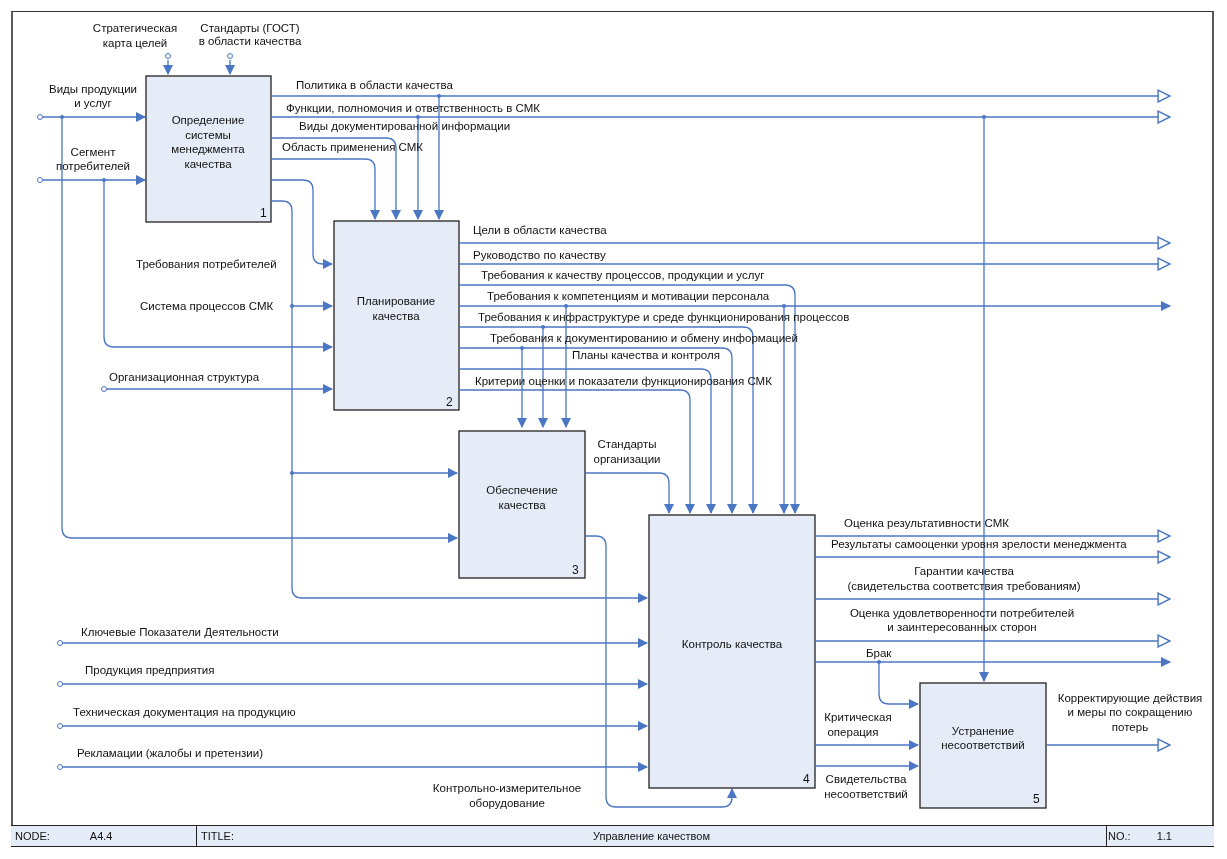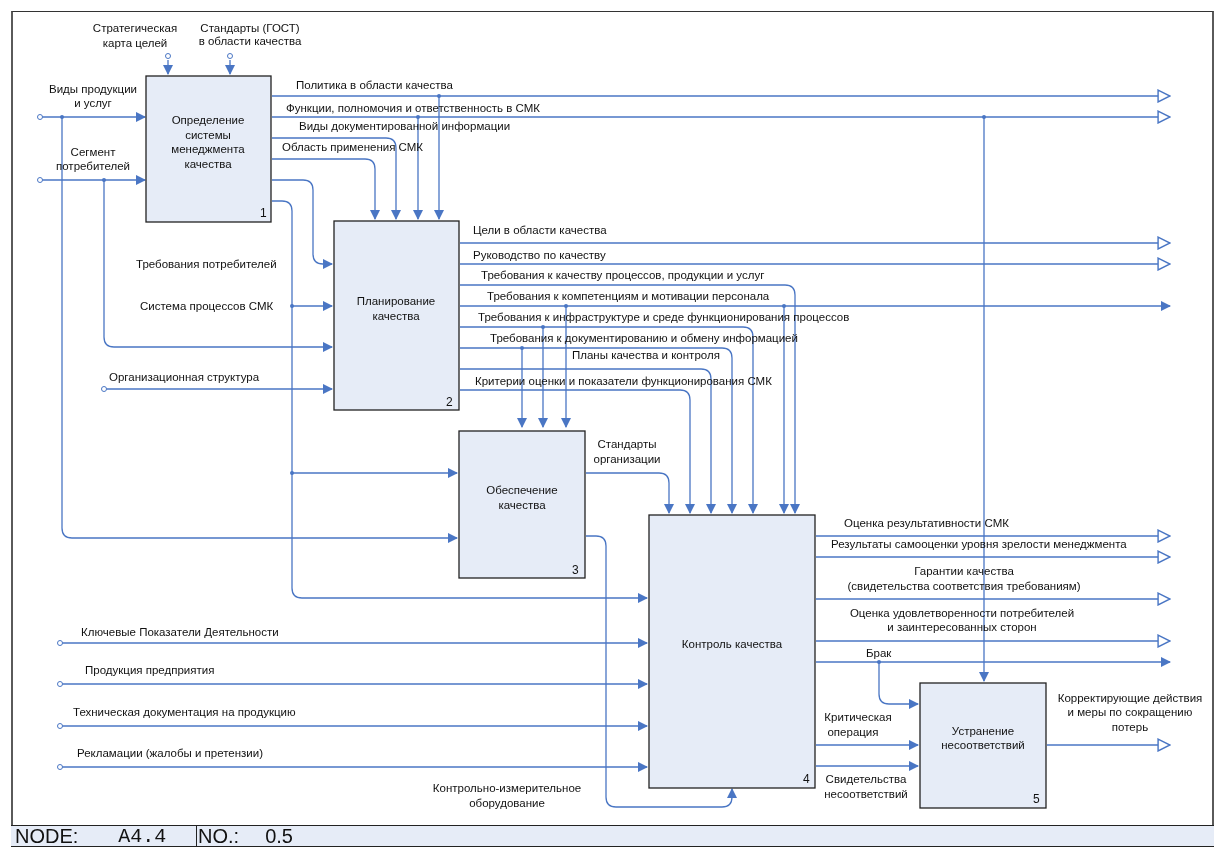--- a/index.html
+++ b/index.html
@@ -4,21 +4,21 @@
 <style>
   html,body{margin:0;padding:0;background:#ffffff;}
   body{width:1227px;height:859px;position:relative;overflow:hidden;font-family:"Liberation Sans",sans-serif;}
   #frame{position:absolute;left:11px;top:11px;width:1203px;height:836px;border:2px solid #5a5a5a;border-top:1px solid #333;box-sizing:border-box;}
   svg#diagram{position:absolute;left:0;top:0;}
   .lbl{font-size:11.5px;fill:#111;font-family:"Liberation Sans",sans-serif;}
   .boxlbl{font-size:11.5px;fill:#111;font-family:"Liberation Sans",sans-serif;}
   .boxnum{font-size:12px;fill:#111;font-family:"Liberation Sans",sans-serif;}
   .ln{stroke:#4a76c4;stroke-width:1.3;fill:none;}
   .box{fill:#e6ecf7;stroke:#222;stroke-width:1.3;}
-  #footer{position:absolute;left:11px;top:825px;width:1203px;height:22px;display:flex;background:#e6ecf7;border-top:1.5px solid #222;border-bottom:1.5px solid #222;box-sizing:border-box;font-size:20px;color:#111;}
+  #footer{position:absolute;left:11px;top:825px;width:1203px;height:22px;display:flex;background:#e6ecf7;border-top:1.5px solid #222;border-bottom:1.5px solid #222;box-sizing:border-box;font-size:11px;color:#111;}
   #footer .cell{display:flex;align-items:center;height:100%;box-sizing:border-box;border-right:1.5px solid #222;}
   #footer .cell:last-child{border-right:none;}
 </style>
 </head>
 <body>
 
 <div id="frame"></div>
 
 <svg id="diagram" width="1227" height="859" xmlns="http://www.w3.org/2000/svg">
   <defs>
@@ -194,19 +194,23 @@
 
     <text class="lbl" text-anchor="middle" x="1130" y="702">Корректирующие действия</text>
     <text class="lbl" text-anchor="middle" x="1130" y="716">и меры по сокращению</text>
     <text class="lbl" text-anchor="middle" x="1130" y="731">потерь</text>
   </g>
 </svg>
 
 <div id="footer">
   <div class="cell" style="width:186px;">
     <span style="margin-left:4px;">NODE:</span>
-    <span style="margin-left:40px;font-family:Liberation Mono, monospace;">A4.4</span>
+    <span style="margin-left:40px;">A4.4</span>
+  </div>
+  <div class="cell" style="flex:1;position:relative;">
+    <span style="margin-left:4px;">TITLE:</span>
+    <span style="position:absolute;left:0;right:0;text-align:center;">Управление качеством</span>
   </div>
   <div class="cell" style="width:107px;">
     <span style="margin-left:1px;">NO.:</span>
-    <span style="margin-left:26px;">0.5</span>
+    <span style="margin-left:26px;">1.1</span>
   </div>
 </div>
 
 </body></html>

